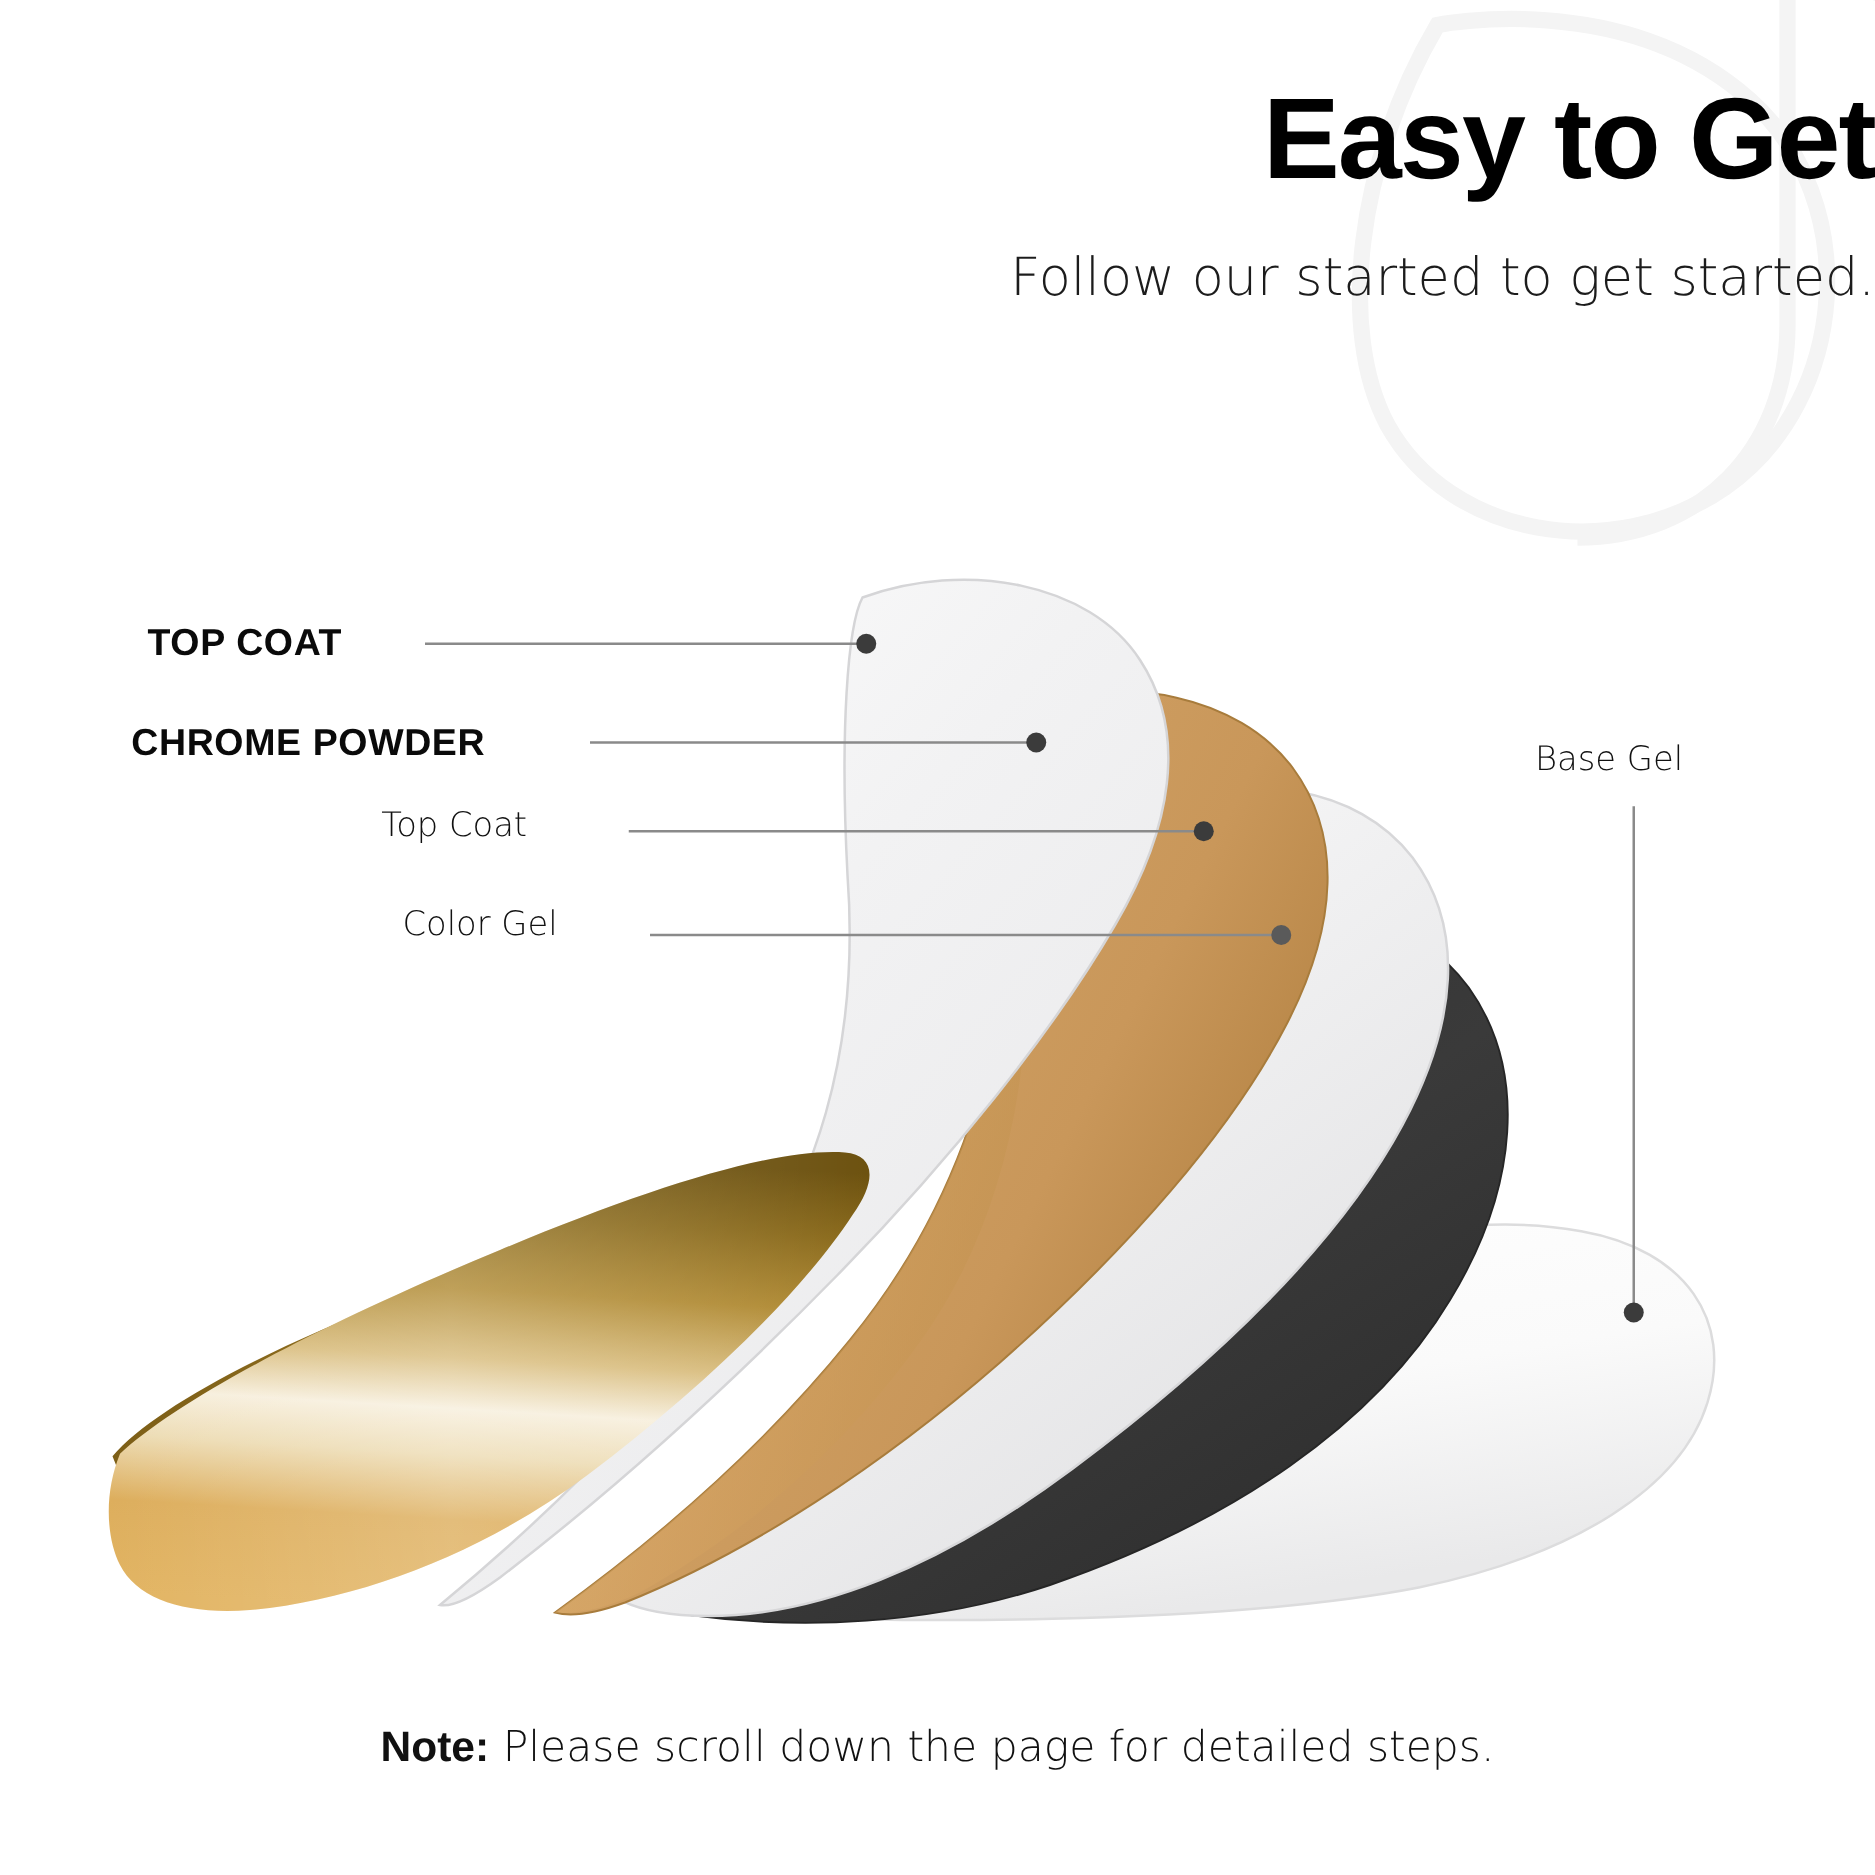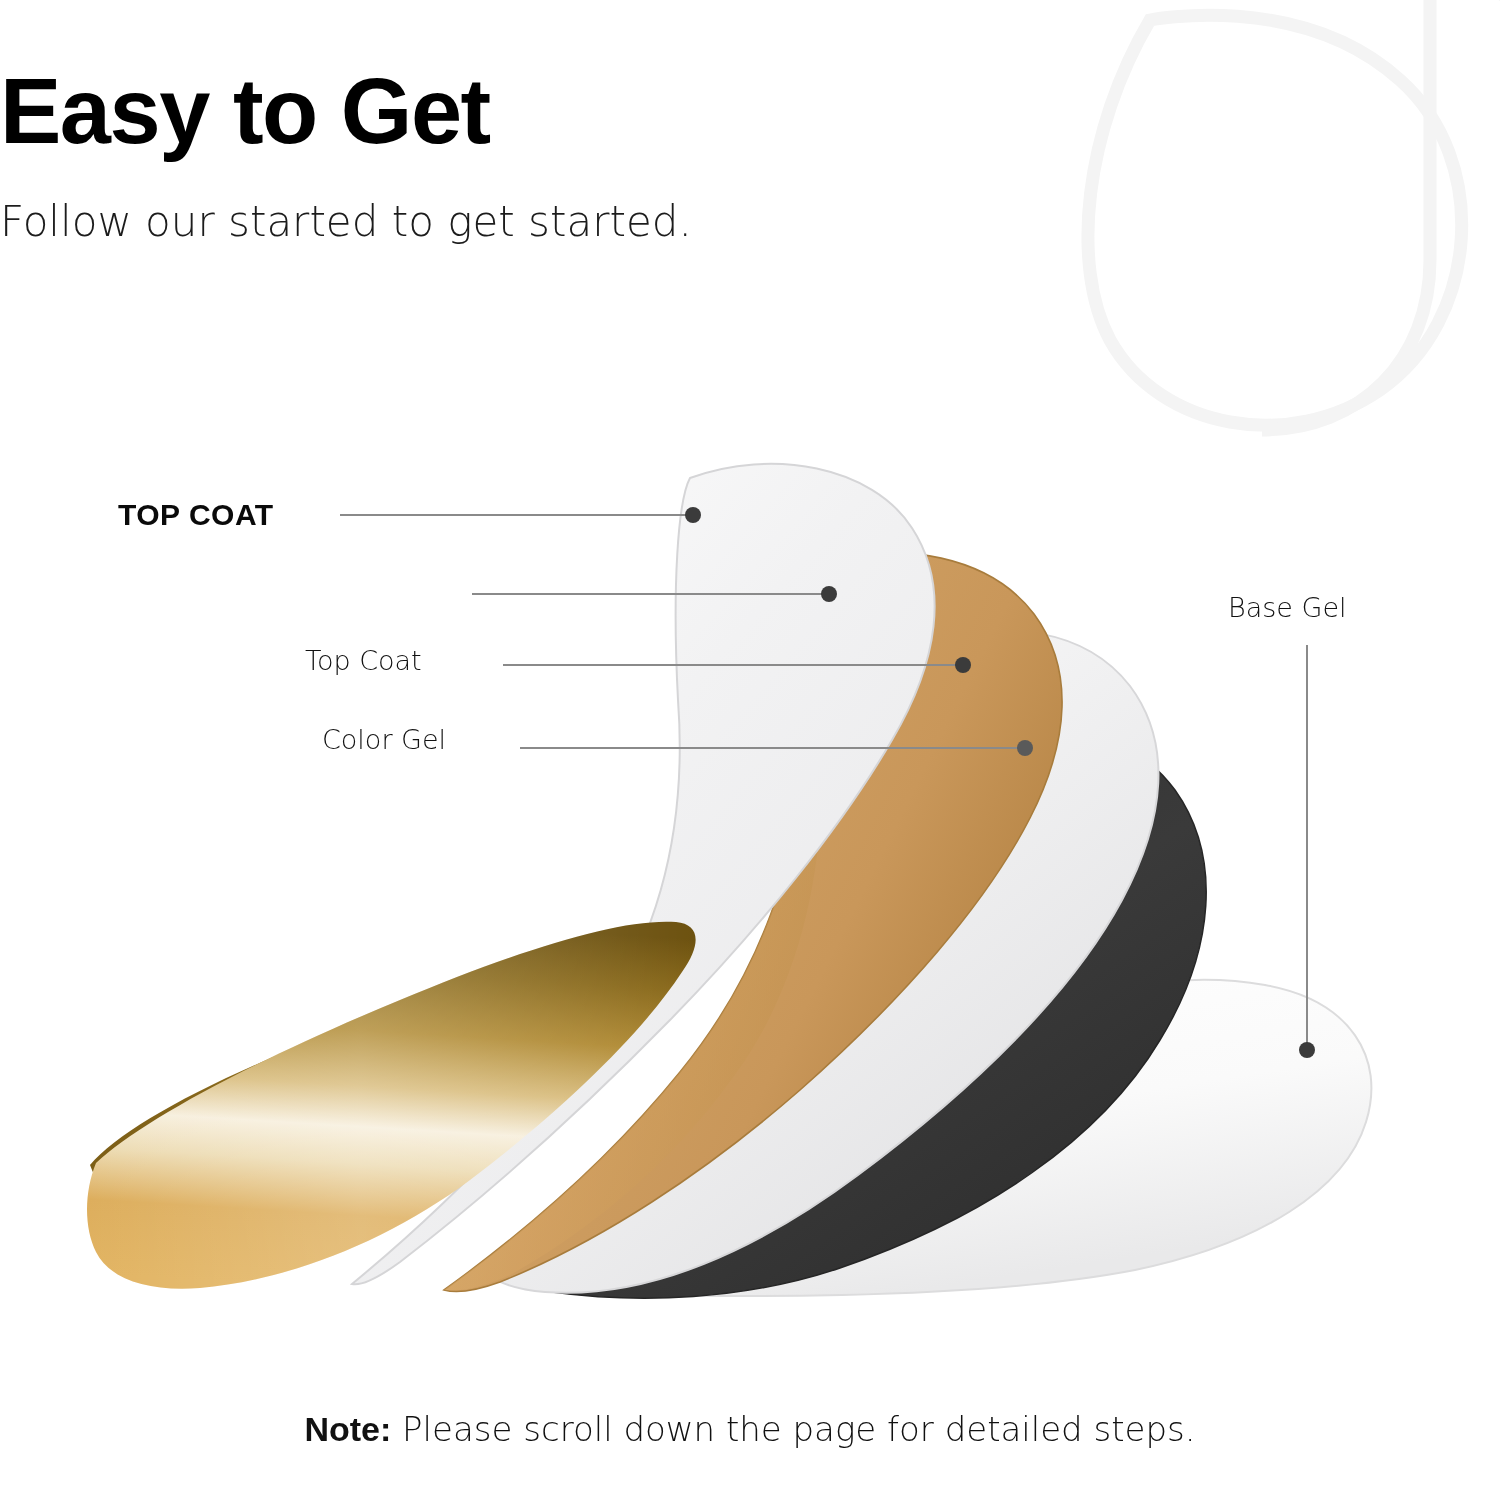--- a/index.html
+++ b/index.html
@@ -9,21 +9,21 @@
     font-family:"Liberation Sans", sans-serif;
     overflow:hidden;
     position:relative;
   }
   #stage{position:relative;width:1500px;height:1500px;background:#fff;}
 
   
   .watermark{position:absolute;top:-40px;right:-60px;width:560px;height:520px;pointer-events:none;}
 
   
-  .header{position:absolute;left:0;top:60px;width:1500px;text-align:left;}
+  .header{position:absolute;left:0;top:60px;width:1500px;text-align:right;}
   .title{
     font-size:92px;line-height:1.12;font-weight:bold;color:#000;
     letter-spacing:-1.5px;
     font-family:"Liberation Sans", sans-serif;
   }
   .title-line{display:block;}
   .subtitle{
     margin-top:34px;font-size:42px;color:#1c1c1c;font-weight:300;
     letter-spacing:0px;
     font-family:"DejaVu Sans", sans-serif;
@@ -41,21 +41,20 @@
   #label-chrome-powder{left:105px;top:578px;}
   #label-top-coat{left:305px;top:645px;}
   #label-color-gel{left:322px;top:724px;}
   #label-base-gel{left:1228px;top:592px;}
 
   
   .note{
     position:absolute;left:0;top:1378px;width:1500px;text-align:center;
     font-size:34px;font-weight:300;color:#111;
     font-family:"DejaVu Sans", sans-serif;
-    margin-top:31px;
   }
   .note b{font-weight:bold;font-family:"Liberation Sans",sans-serif;}
 </style>
 </head>
 <body>
 
 <div id="stage">
 
   <svg class="watermark" viewBox="0 0 560 520">
     <g fill="none" stroke="#f4f4f4" stroke-width="13">
@@ -229,20 +228,21 @@
     <g>
       <circle cx="693" cy="515" r="8" fill="#3b3b3b"></circle>
       <circle cx="829" cy="594" r="8" fill="#3b3b3b"></circle>
       <circle cx="963" cy="665" r="8" fill="#3b3b3b"></circle>
       <circle cx="1025" cy="748" r="8" fill="#5a5a5a"></circle>
       <circle cx="1307" cy="1050" r="8" fill="#3b3b3b"></circle>
     </g>
   </svg>
 
   <div class="lbl bold" id="label-top-coat-chrome">TOP COAT</div>
+  <div class="lbl bold" id="label-chrome-powder">CHROME POWDER</div>
   <div class="lbl light" id="label-top-coat">Top Coat</div>
   <div class="lbl light" id="label-color-gel">Color Gel</div>
   <div class="lbl light" id="label-base-gel">Base Gel</div>
 
   <div class="note">
     <b>Note:</b><span> Please scroll down the page for detailed steps.</span>
   </div>
 
 </div>
 

